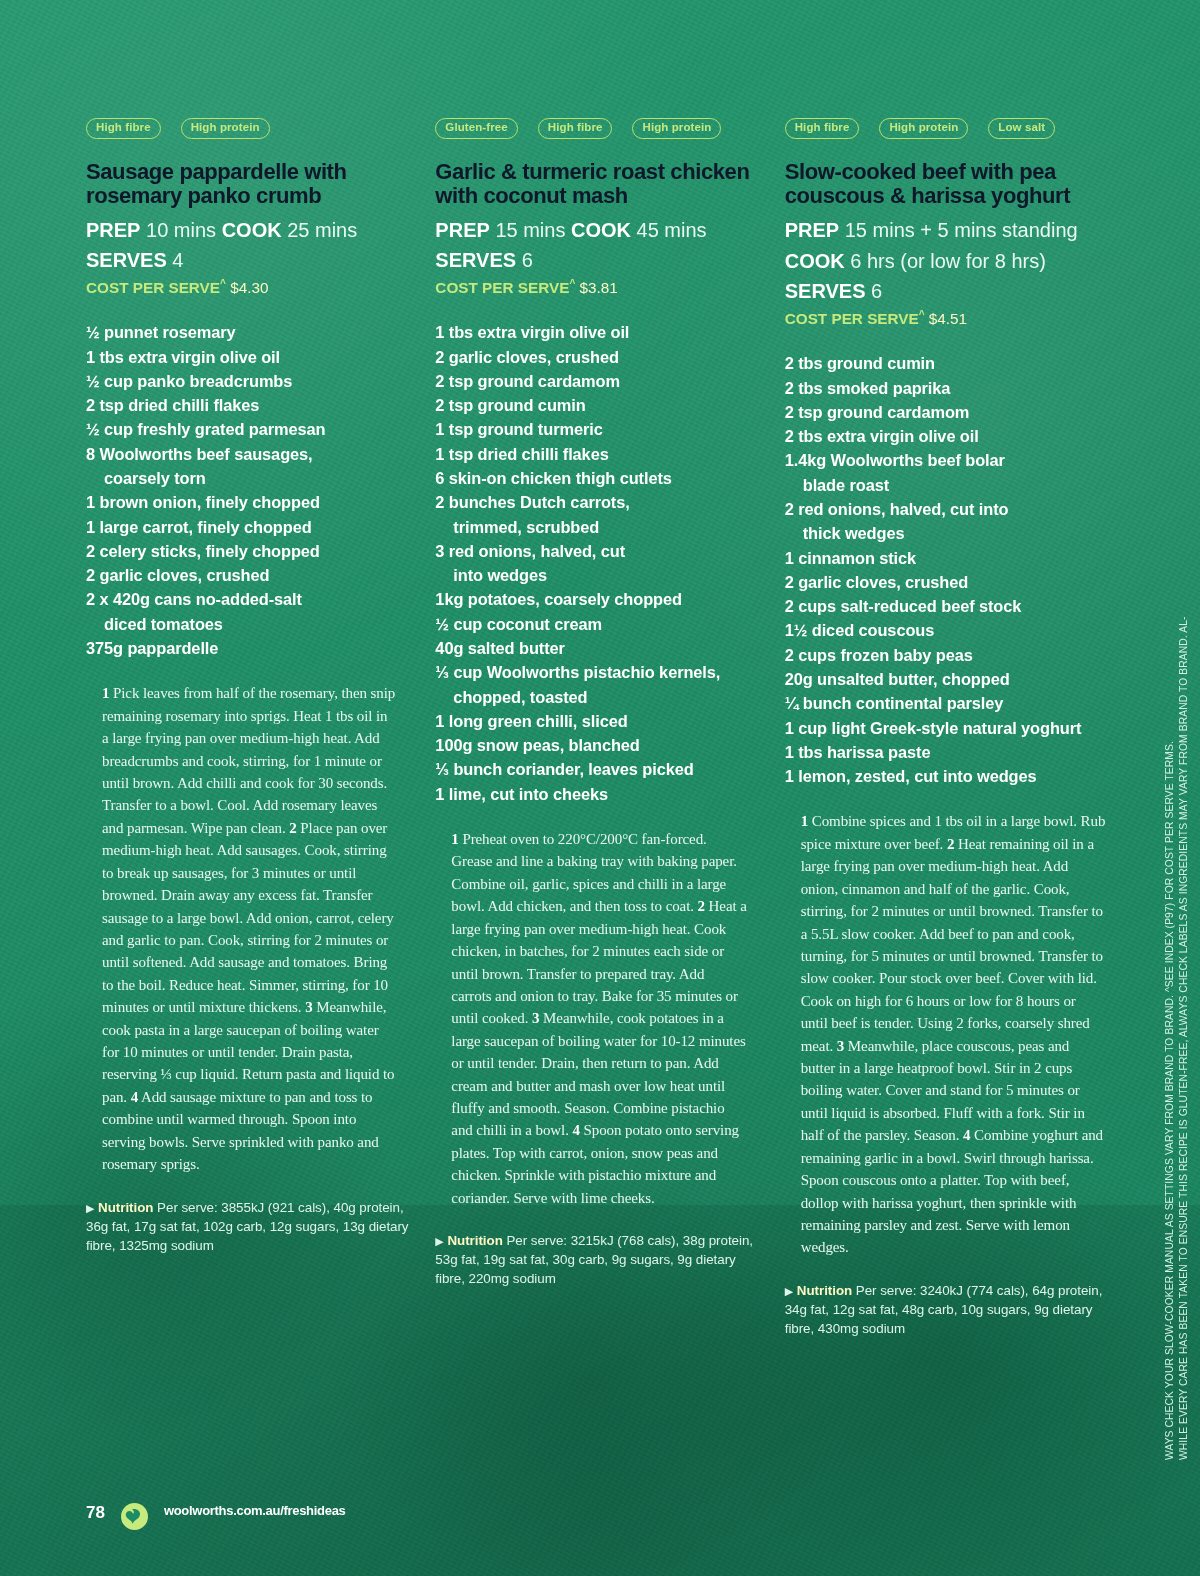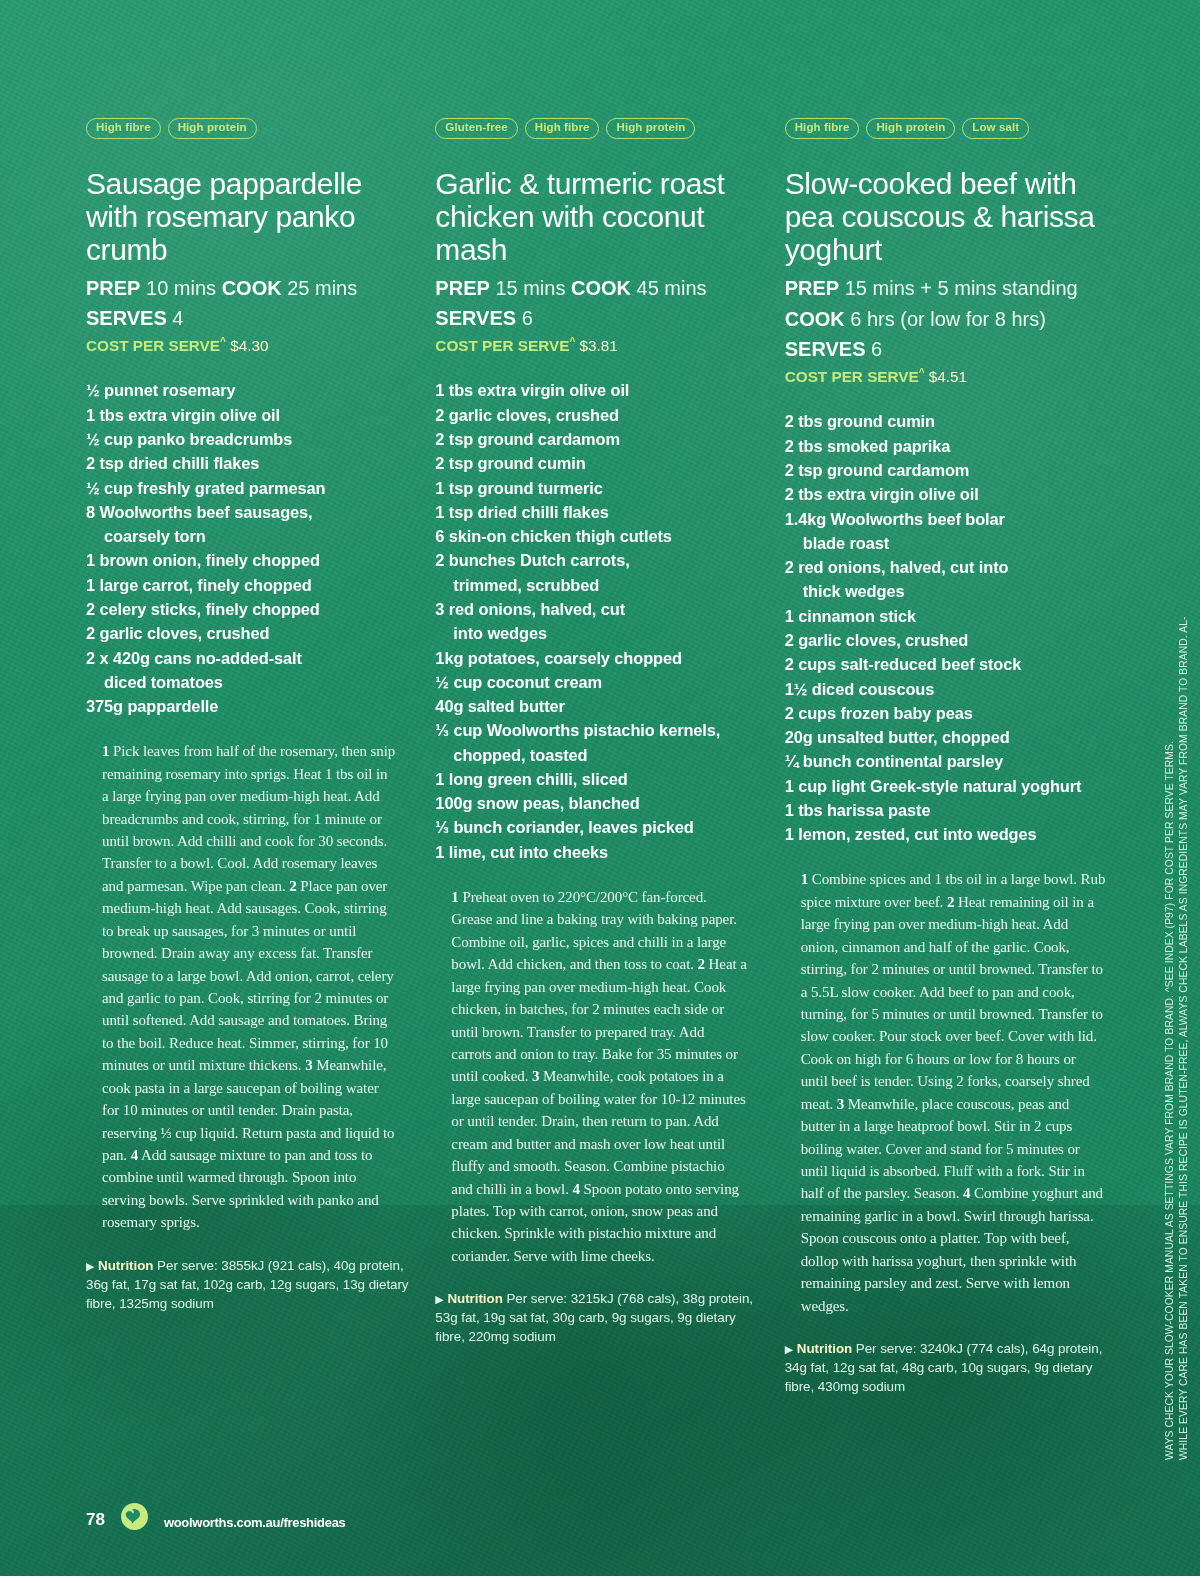--- a/index.html
+++ b/index.html
@@ -36,40 +36,40 @@
     position:absolute;
     left:86px;top:118px;
     width:1036px;
     display:flex;
     gap:22px;
   }
   .col{width:330px;}
   .col.c3{width:340px;}
 
   
-  .badges{display:flex;gap:7px;margin-bottom:28px;flex-wrap:wrap;}
+  .badges{display:flex;gap:20px;margin-bottom:21px;flex-wrap:wrap;}
   .badge{
     border:1.6px solid #b9e36b;
     color:#c6ea7d;
     border-radius:20px;
     padding:3px 9px 4px;
     font-size:11.5px;
     font-weight:bold;
     line-height:1;
     letter-spacing:.1px;
     white-space:nowrap;
   }
   
   .title{
-    font-size:30px;
-    font-weight:normal;
+    font-size:22px;
+    font-weight:bold;
     line-height:1.11;
     letter-spacing:-.4px;
     margin:0 0 7px 0;
-    color:#ffffff;
+    color:#0f172a;
   }
   .meta{
     font-size:20px;
     line-height:1.5;
     color:#eafaf2;
     margin-bottom:1px;
   }
   .meta b{color:#ffffff;font-weight:bold;}
   .cost{
     font-size:15.3px;
@@ -111,21 +111,21 @@
     color:#dff4ea;
     letter-spacing:-.05px;
   }
   .nutrition b{color:#fef9c3;font-weight:bold;}
   .nutrition .tri{font-size:11px;}
 
   
   .footer{
     position:absolute;
     left:86px;bottom:46px;
-    display:flex;align-items:flex-end;gap:16px;
+    display:flex;align-items:flex-start;gap:16px;
   }
   .pageno{font-size:17px;font-weight:bold;color:#ffffff;}
   .logo{
     width:27px;height:27px;border-radius:50%;
     background:#c6ea7d;
     display:flex;align-items:center;justify-content:center;
     position:relative;
   }
   .logo svg{display:block;}
   .site{font-size:13px;font-weight:bold;color:#ffffff;letter-spacing:-.3px;}

